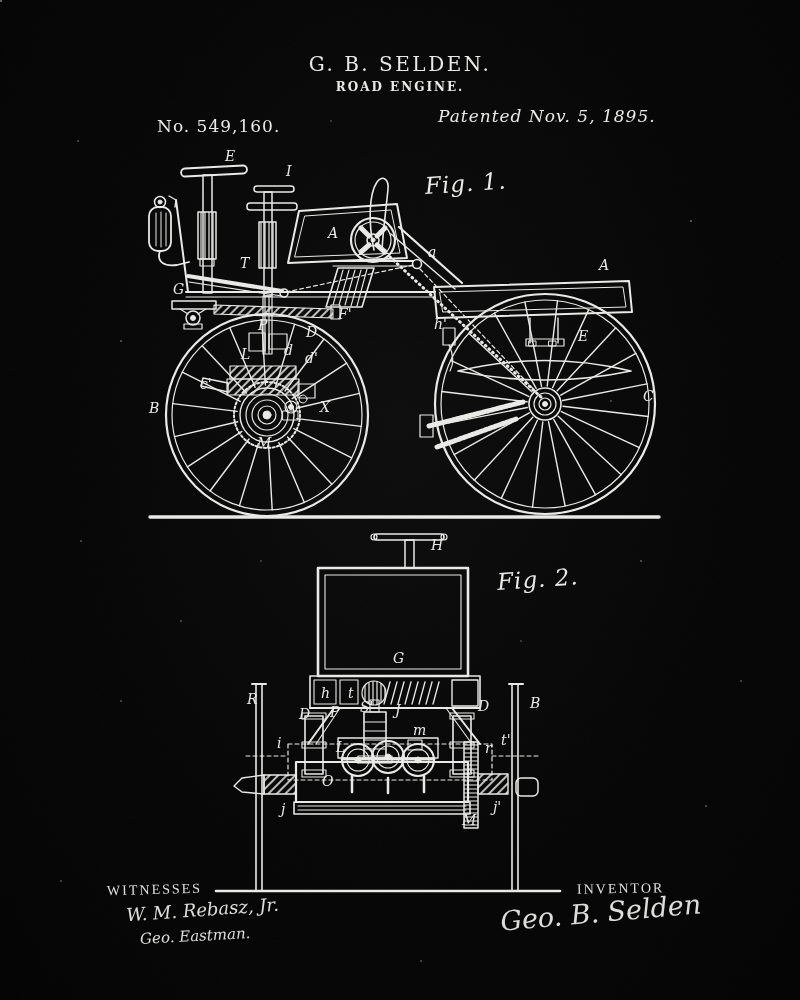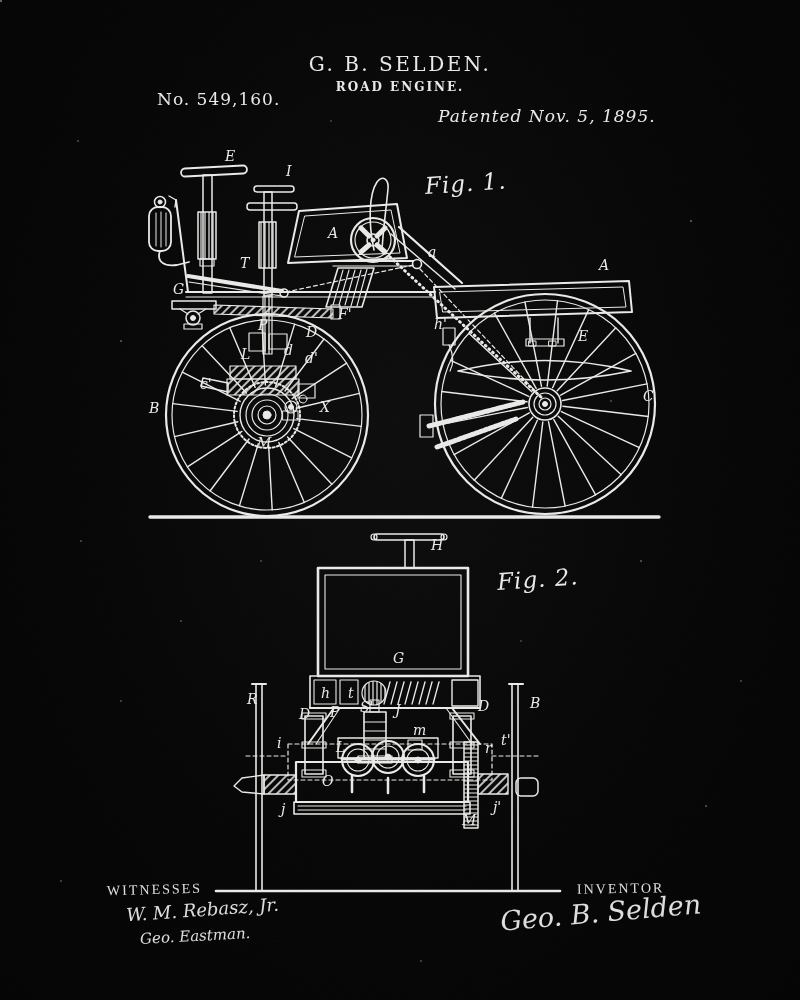--- a/index.html
+++ b/index.html
@@ -4,21 +4,21 @@
 <style>
   html,body{margin:0;padding:0;background:#1a1a1a;}
   .page{
     position:relative;width:800px;height:1000px;margin:0 auto;overflow:hidden;
     background:radial-gradient(ellipse at 50% 42%, #0e0e0e 0%, #070707 55%, #040404 100%);
     font-family:"DejaVu Serif", serif;color:#e9e9e7;
   }
   .txt{position:absolute;white-space:nowrap;}
   .h-name{top:52px;left:0;width:100%;text-align:center;font-size:20px;letter-spacing:2.5px;}
   .h-title{top:80px;left:0;width:100%;text-align:center;font-size:12px;font-weight:bold;letter-spacing:2px;}
-  .h-no{top:89px;left:157px;font-size:17px;letter-spacing:1px;}
+  .h-no{top:116px;left:157px;font-size:17px;letter-spacing:1px;}
   .h-date{top:106px;left:438px;font-size:17px;letter-spacing:1px;font-style:italic;}
   .hand-caps{font-family:"Liberation Serif",serif;font-size:14px;letter-spacing:2px;opacity:.95;}
   .w-head{top:882px;left:107px;transform:rotate(-1.5deg);}
   .i-head{top:881px;left:577px;transform:rotate(-1deg);}
   .script{font-style:italic;font-family:"DejaVu Serif",serif;opacity:.95;}
   .wsig1{top:899px;left:126px;font-size:18px;transform:rotate(-4deg);}
   .wsig2{top:927px;left:140px;font-size:15px;transform:rotate(-3deg);}
   .isig{top:897px;left:500px;font-size:27px;transform:rotate(-5deg);}
   #art{position:absolute;left:0;top:0;}
   #art line,#art path,#art rect,#art circle,#art polygon,#art polyline{

